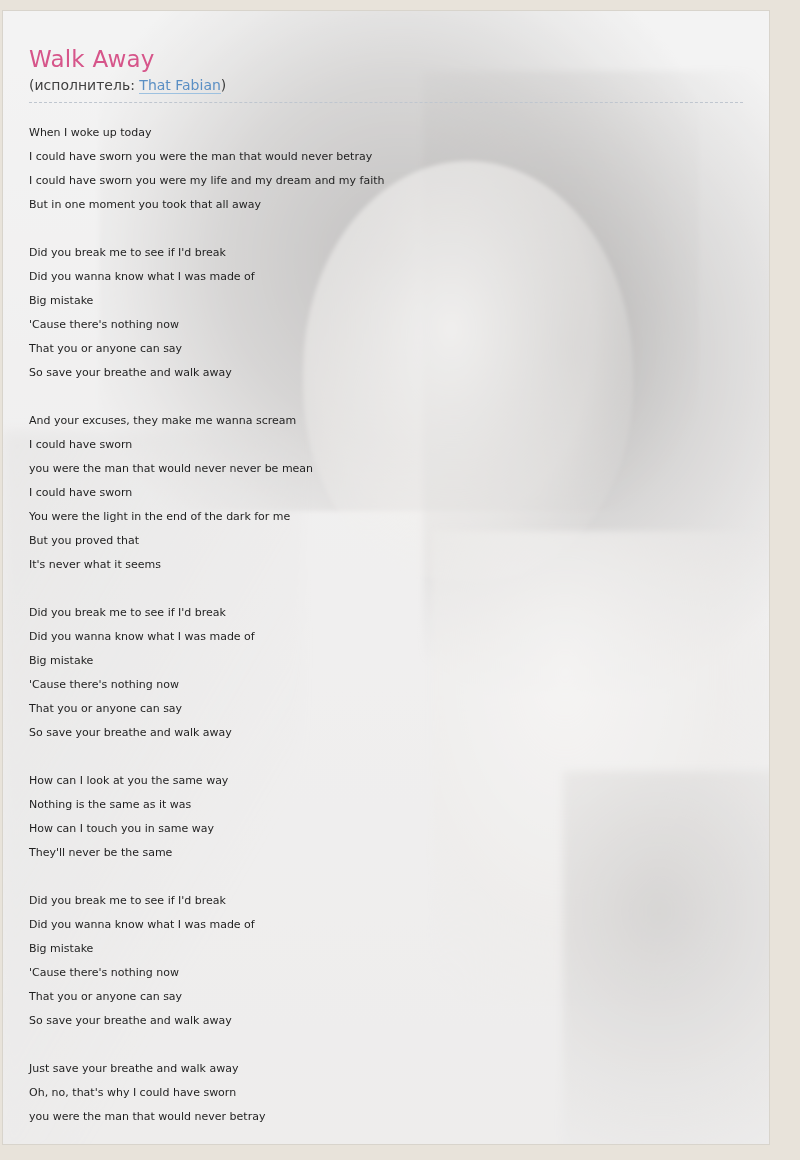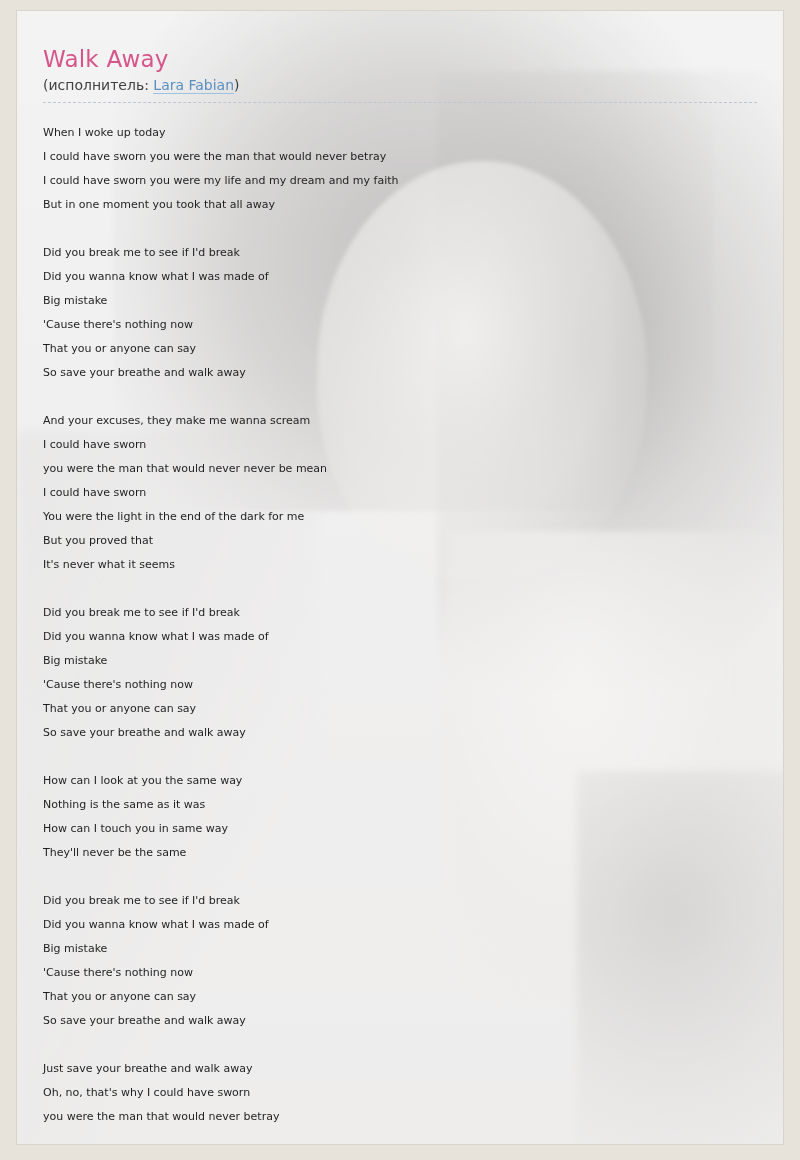--- a/index.html
+++ b/index.html
@@ -8,21 +8,21 @@
   }
   body {
     width: 800px;
     height: 1160px;
     background: #e8e3da;
     font-family: "DejaVu Sans", "Liberation Sans", sans-serif;
     overflow: hidden;
   }
   .page {
     position: absolute;
-    left: 16px;
+    left: 2px;
     top: 10px;
     width: 768px;
     height: 1135px;
     background: #f0f0f0;
     border: 1px solid #d8d4cc;
     box-sizing: border-box;
     overflow: hidden;
   }
   
   .bg-photo {
@@ -142,21 +142,21 @@
     <div class="hair2"></div>
     <div class="face"></div>
     <div class="neck"></div>
     <div class="shoulder"></div>
     <div class="shadow-l"></div>
     <div class="veil"></div>
   </div>
 
   <div class="content">
     <h1 class="title">Walk Away</h1>
-    <p class="subtitle"><span>(исполнитель:</span> <a href="#">Lara Fabian</a><span>)</span></p>
+    <p class="subtitle"><span>(исполнитель:</span> <a href="#">That Fabian</a><span>)</span></p>
     <div class="lyrics">When I woke up today
 I could have sworn you were the man that would never betray
 I could have sworn you were my life and my dream and my faith
 But in one moment you took that all away
 
 Did you break me to see if I'd break
 Did you wanna know what I was made of
 Big mistake
 'Cause there's nothing now
 That you or anyone can say

